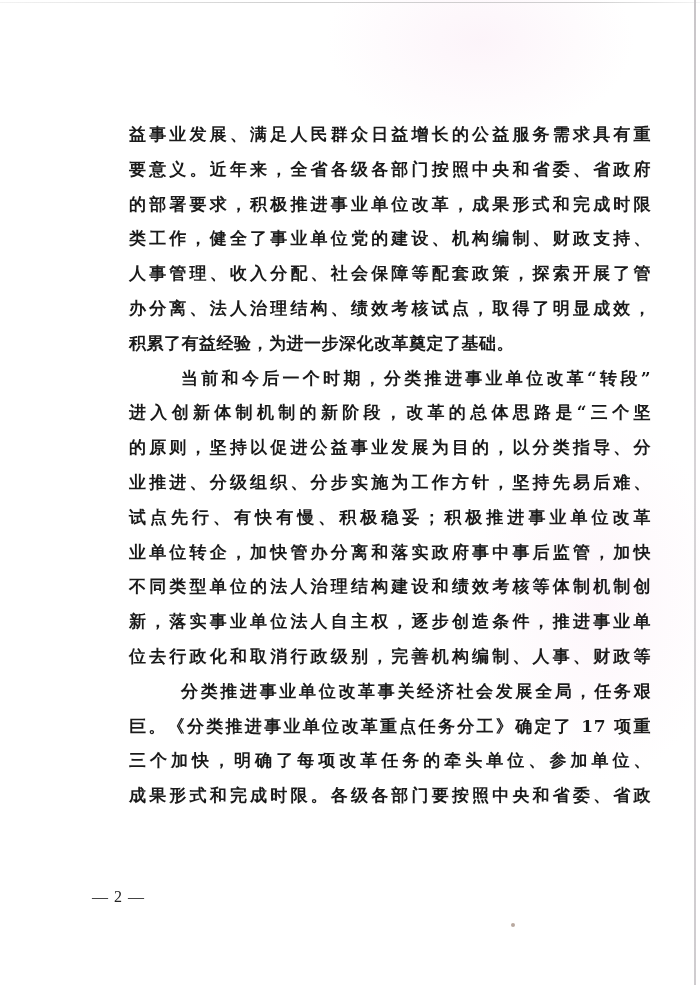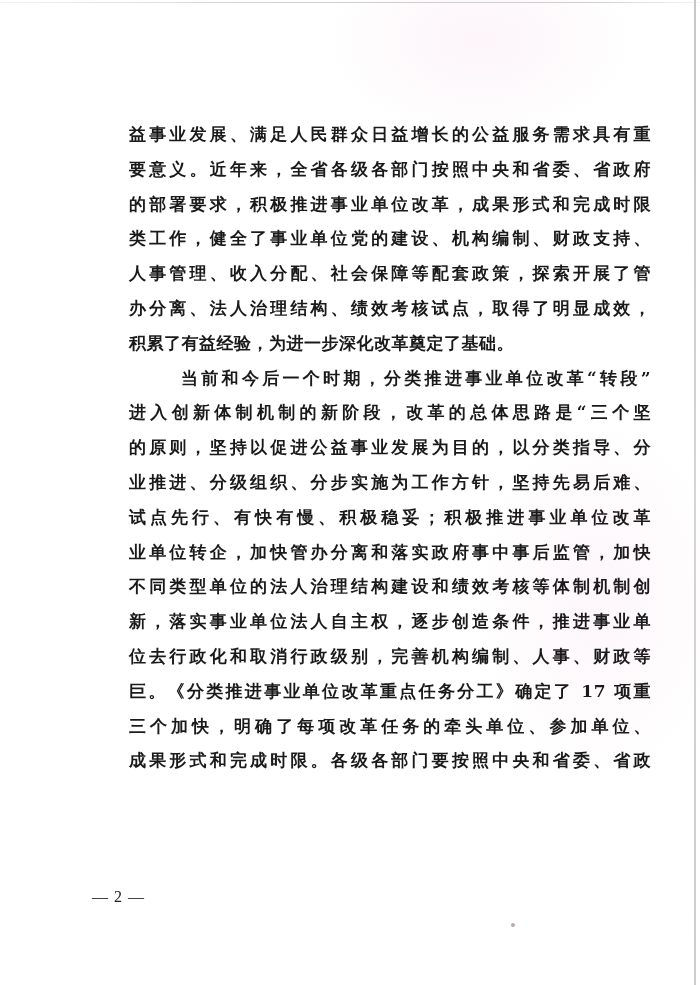--- a/index.html
+++ b/index.html
@@ -109,20 +109,21 @@
       <div class="line">的原则，坚持以促进公益事业发展为目的，以分类指导、分</div>
       <div class="line">业推进、分级组织、分步实施为工作方针，坚持先易后难、</div>
       <div class="line">试点先行、有快有慢、积极稳妥；积极推进事业单位改革</div>
       <div class="line">业单位转企，加快管办分离和落实政府事中事后监管，加快</div>
       <div class="line">不同类型单位的法人治理结构建设和绩效考核等体制机制创</div>
       <div class="line">新，落实事业单位法人自主权，逐步创造条件，推进事业单</div>
       <div class="line">位去行政化和取消行政级别，完善机构编制、人事、财政等</div>
     </div>
 
     <div>
+      <div class="line indent">分类推进事业单位改革事关经济社会发展全局，任务艰</div>
       <div class="line">巨。《分类推进事业单位改革重点任务分工》确定了 17 项重</div>
       <div class="line">三个加快，明确了每项改革任务的牵头单位、参加单位、</div>
       <div class="line">成果形式和完成时限。各级各部门要按照中央和省委、省政</div>
     </div>
   </div>
 
   <div class="page-number">— 2 —</div>
 
   <div class="speck" style="left:511px; top:923px;"></div>
 </div>

